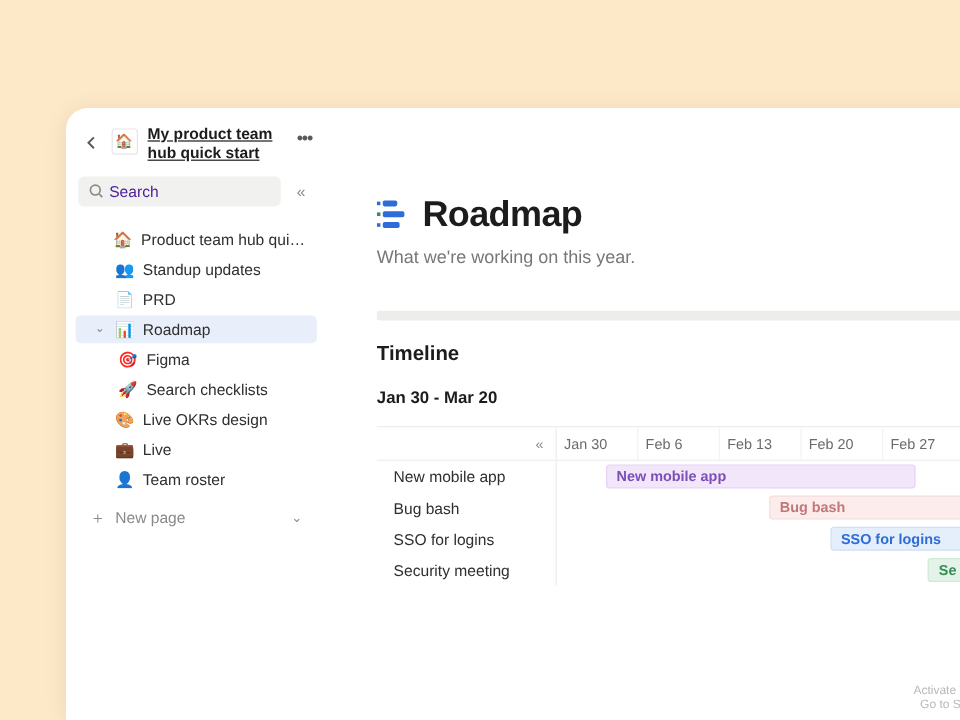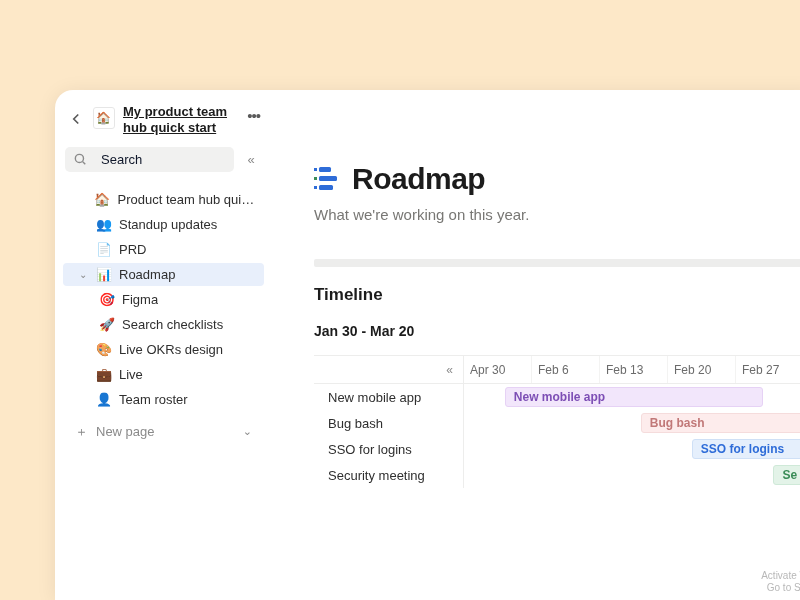--- a/index.html
+++ b/index.html
@@ -70,25 +70,25 @@
   .search-row {
     display: flex;
     align-items: center;
     gap: 6px;
     padding: 0 2px 10px 2px;
   }
   .search-box {
     flex: 1;
     display: flex;
     align-items: center;
-    gap: 14px;
+    gap: 4px;
     background: #f1f1f0;
     border-radius: 5px;
     padding: 5px 8px;
-    color: #0f172a;
+    color: #4c1d95;
     font-size: 13px;
   }
   .collapse-btn {
     width: 22px;
     height: 22px;
     display:flex;align-items:center;justify-content:center;
     color:#8a8a8a;
     font-size:13px;
   }
   .tree {
@@ -350,21 +350,21 @@
           <div class="gantt-left-header">«</div>
           <div id="gantt-tasks">
               <div class="gantt-task">New mobile app</div>
               <div class="gantt-task">Bug bash</div>
               <div class="gantt-task">SSO for logins</div>
               <div class="gantt-task">Security meeting</div>
             </div>
         </div>
         <div class="gantt-right">
           <div class="gantt-cols" id="gantt-cols">
-              <div class="gantt-col">Apr 30</div>
+              <div class="gantt-col">Jan 30</div>
               <div class="gantt-col">Feb 6</div>
               <div class="gantt-col">Feb 13</div>
               <div class="gantt-col">Feb 20</div>
               <div class="gantt-col">Feb 27</div>
             </div>
           <div class="gantt-rows" id="gantt-rows">
               <div class="gantt-row">
                 <div class="bar purple" style="left: 40.8px; width: 258.4px;">New mobile app</div>
               </div>
               <div class="gantt-row">

